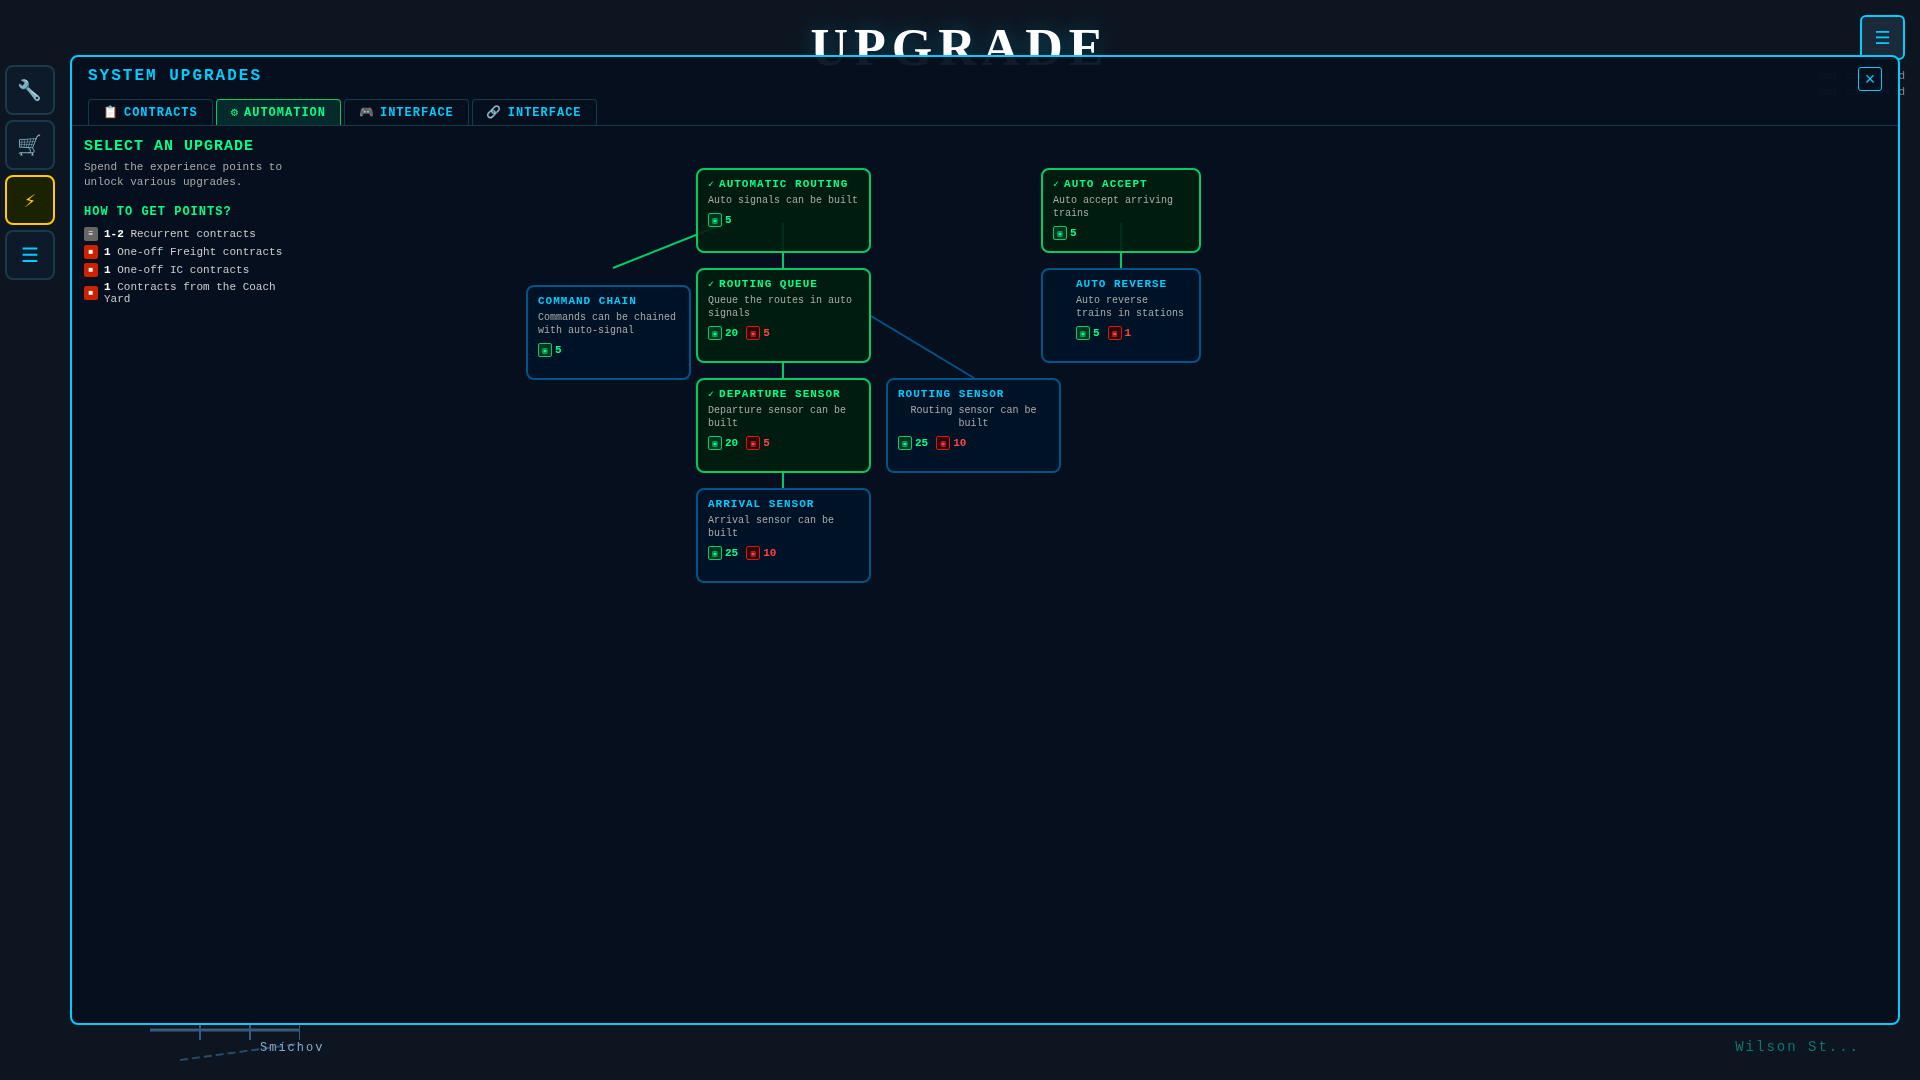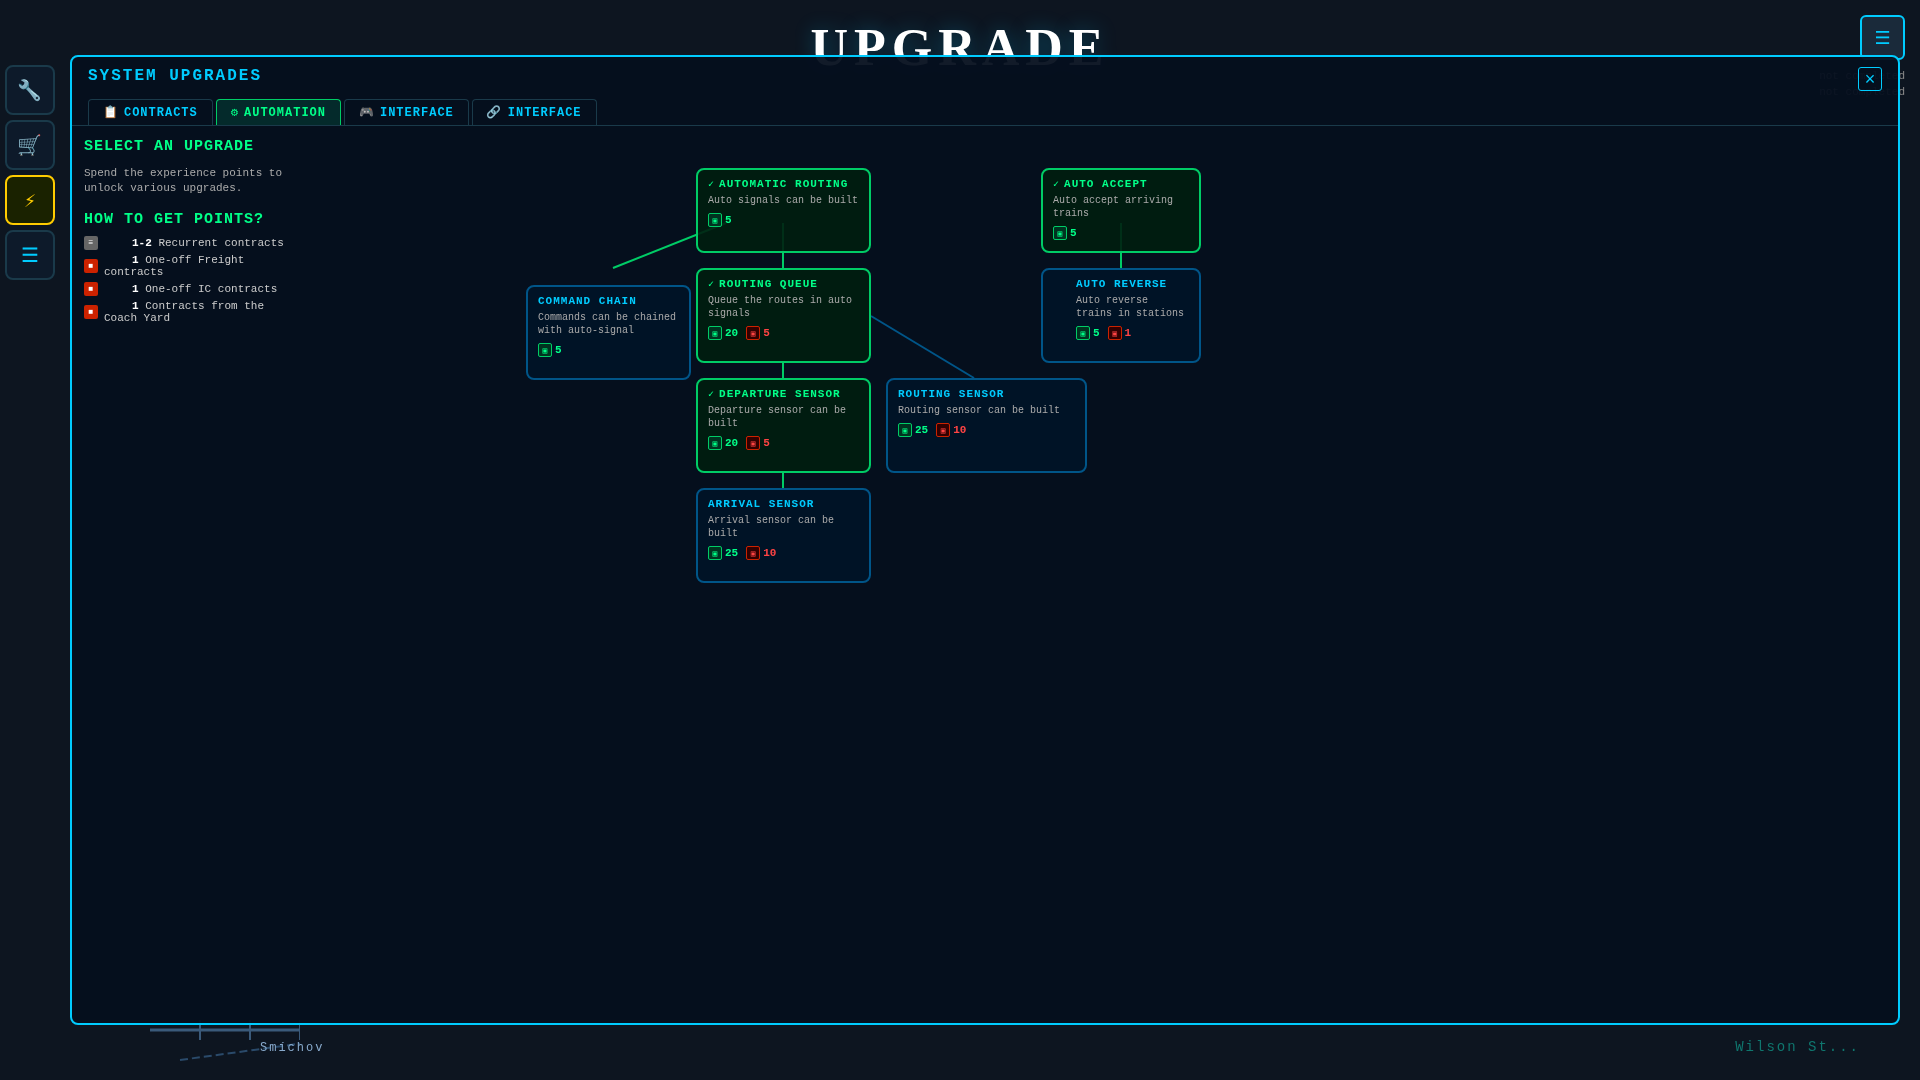--- a/index.html
+++ b/index.html
@@ -176,31 +176,31 @@
     .info-panel {
       width: 210px;
       flex-shrink: 0;
     }
     .select-title {
       color: #00ff88;
       font-size: 15px;
       font-weight: bold;
       text-transform: uppercase;
       letter-spacing: 1px;
-      margin-bottom: 11px;
+      margin-bottom: 5px;
     }
     .select-desc {
       color: #aaa;
       font-size: 11px;
       line-height: 1.4;
       margin-bottom: 14px;
     }
     .points-title {
       color: #00ff88;
-      font-size: 15px;
+      font-size: 12px;
       font-weight: bold;
       text-transform: uppercase;
       letter-spacing: 1px;
       margin-bottom: 8px;
     }
     .points-list {
       list-style: none;
       display: flex;
       flex-direction: column;
       gap: 4px;
@@ -225,21 +225,20 @@
     }
     .points-item.range .icon-contract {
       background: #888;
     }
     .points-item-text {
       color: #cccccc;
     }
     .points-item-text .num {
       color: #ffffff;
       font-weight: bold;
-      margin-left: 28px;
     }
 
     
     .tree-area {
       flex: 1;
       position: relative;
       overflow: hidden;
     }
 
     
@@ -549,21 +548,21 @@
             <span class="cost-icon green">▣</span>
             <span>20</span>
           </span>
           <span class="cost-red">
             <span class="cost-icon red">▣</span>
             <span>5</span>
           </span>
         </div>
       </div>
 
-      <div class="upgrade-node locked" style="left:580px; top:240px; width:201px; min-height:95px;">
+      <div class="upgrade-node locked" style="left:580px; top:240px; width:175px; min-height:95px;text-align:center;">
         <div class="node-title">
           <span>Routing Sensor</span>
         </div>
         <div class="node-desc">Routing sensor can be built</div>
         <div class="node-cost">
           <span class="cost-green">
             <span class="cost-icon green">▣</span>
             <span>25</span>
           </span>
           <span class="cost-red">

